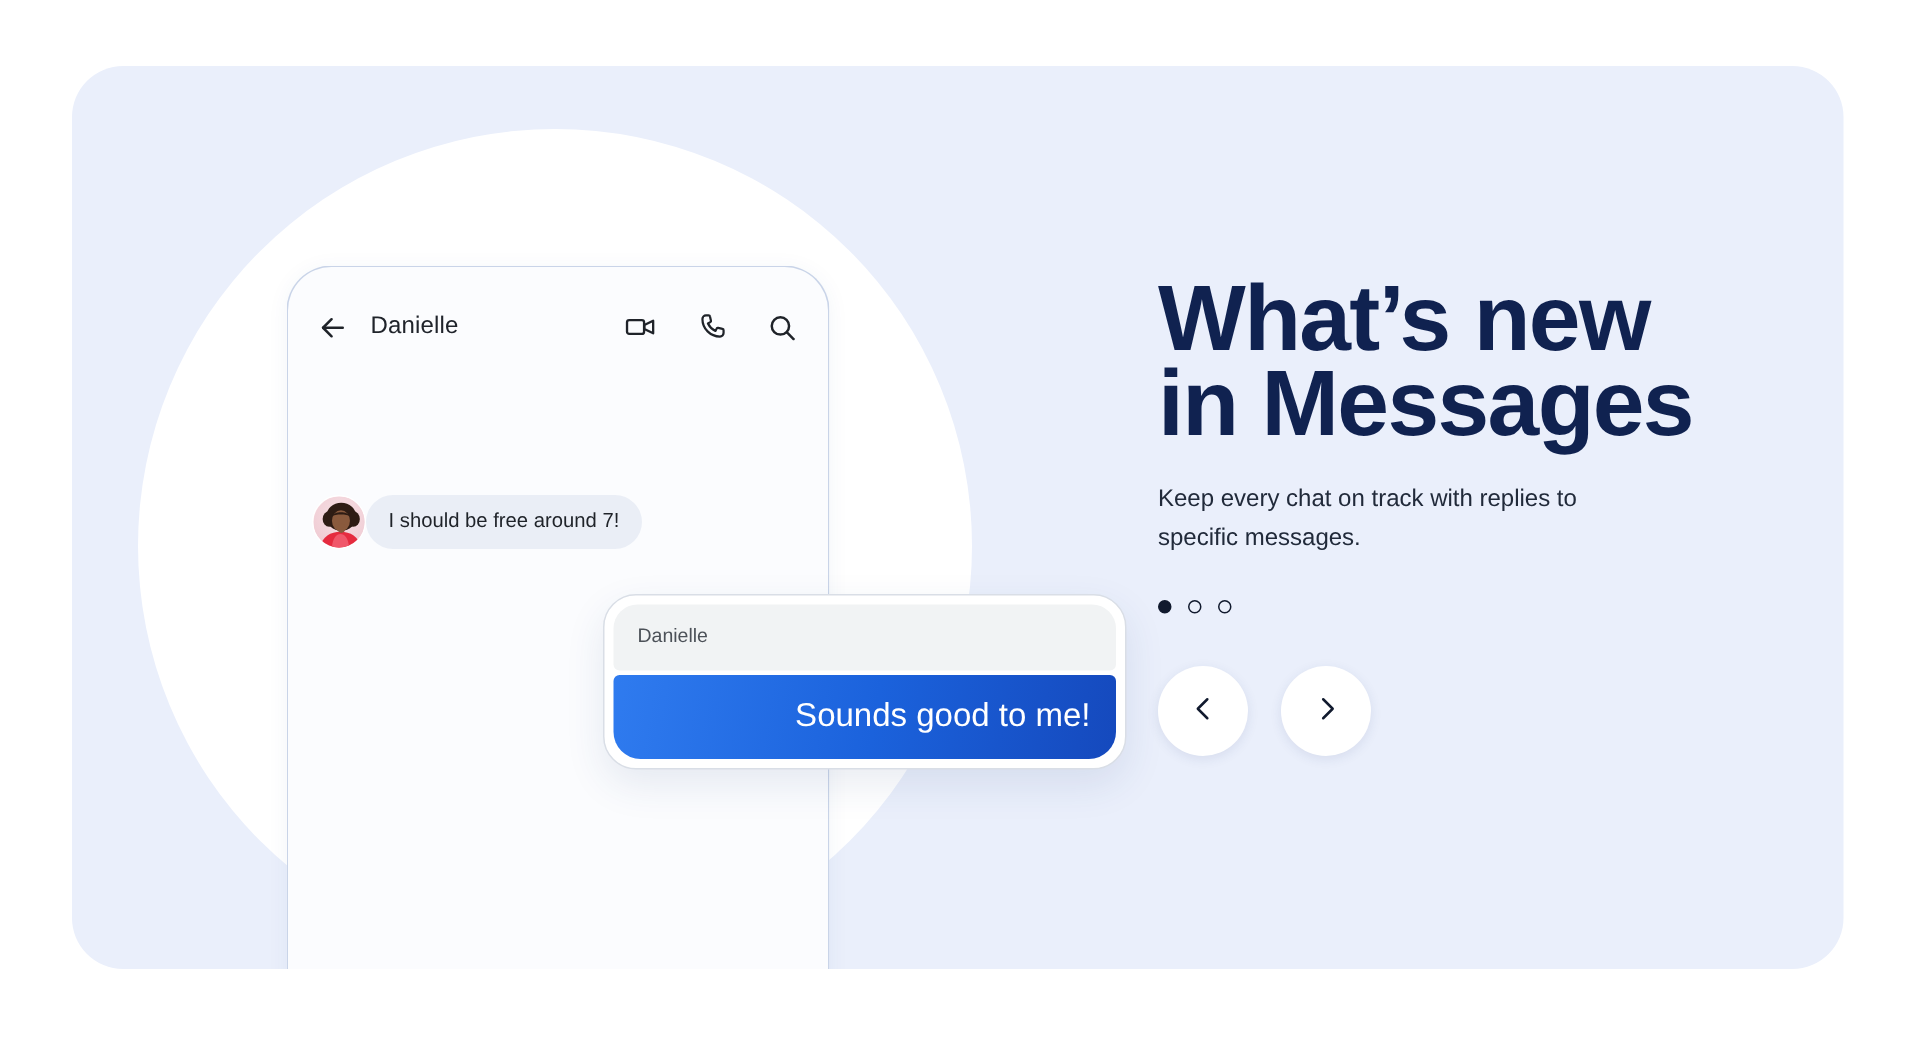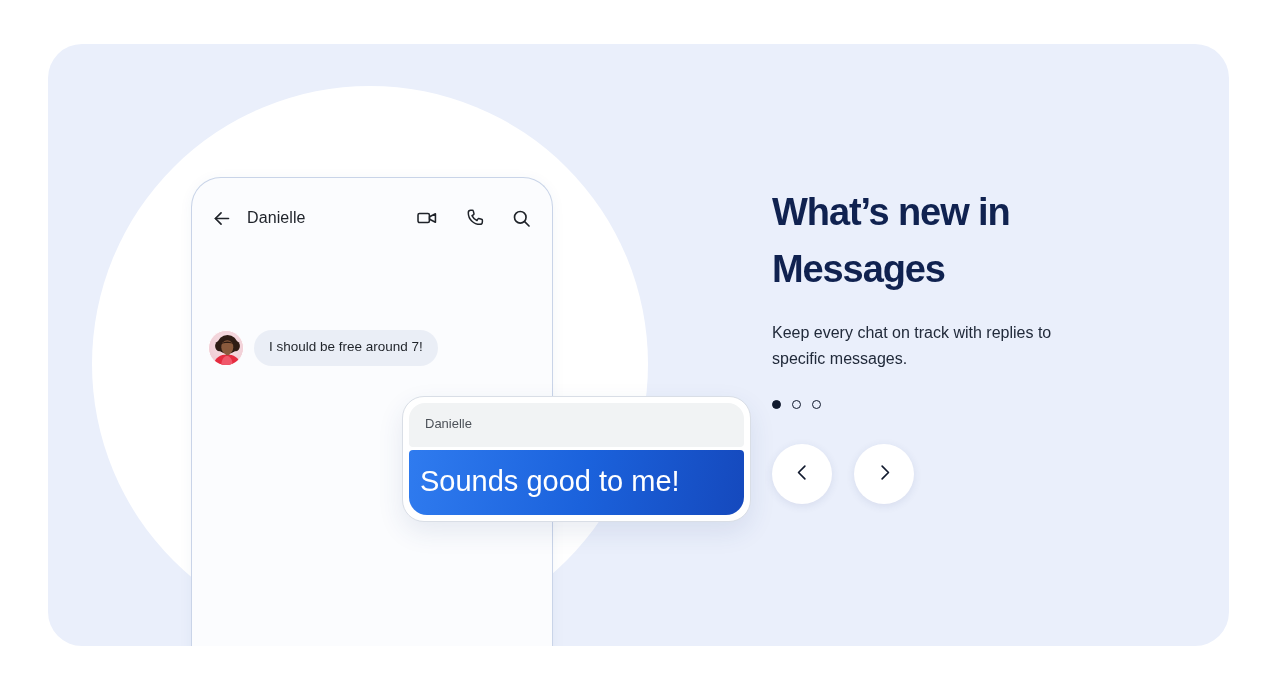--- a/index.html
+++ b/index.html
@@ -94,21 +94,20 @@
     display: flex; align-items: center; justify-content: center;
   }
 
   
   .msg-row {
     position: absolute;
     left: 16px;
     top: 152px;
     display: flex;
     align-items: center;
-    gap: 10px;
   }
 
   .avatar {
     width: 36px; height: 36px;
     border-radius: 50%;
     overflow: hidden;
     flex: 0 0 auto;
     background: #f5d7dd;
     position: relative;
     border: 1px solid #ffffff;
@@ -153,37 +152,38 @@
     color: #20242b;
     line-height: 1.35;
     margin-top: 1px;
     white-space: nowrap;
   }
 
   .bubble-out {
     margin-top: 3px;
     background: linear-gradient(100deg, #2f7bef 0%, #1b62dc 52%, #1549bd 100%);
     border-radius: 4px 4px 18px 18px;
-    padding: 13px 11px 16px;
-    font-size: 29px;
+    padding: 13px 17px 16px;
+    font-size: 22px;
     color: #ffffff;
     line-height: 1.25;
     white-space: nowrap;
+    text-align: right;
   }
 
   
   .info-col {
     position: absolute;
     left: 724px;
     top: 140px;
     width: 380px;
   }
 
   .headline {
-    font-size: 38px;
+    font-size: 62px;
     line-height: 57px;
     font-weight: 700;
     color: #102250;
     letter-spacing: -1.1px;
   }
 
   .subhead {
     margin-top: 22px;
     font-size: 16px;
     line-height: 26px;

